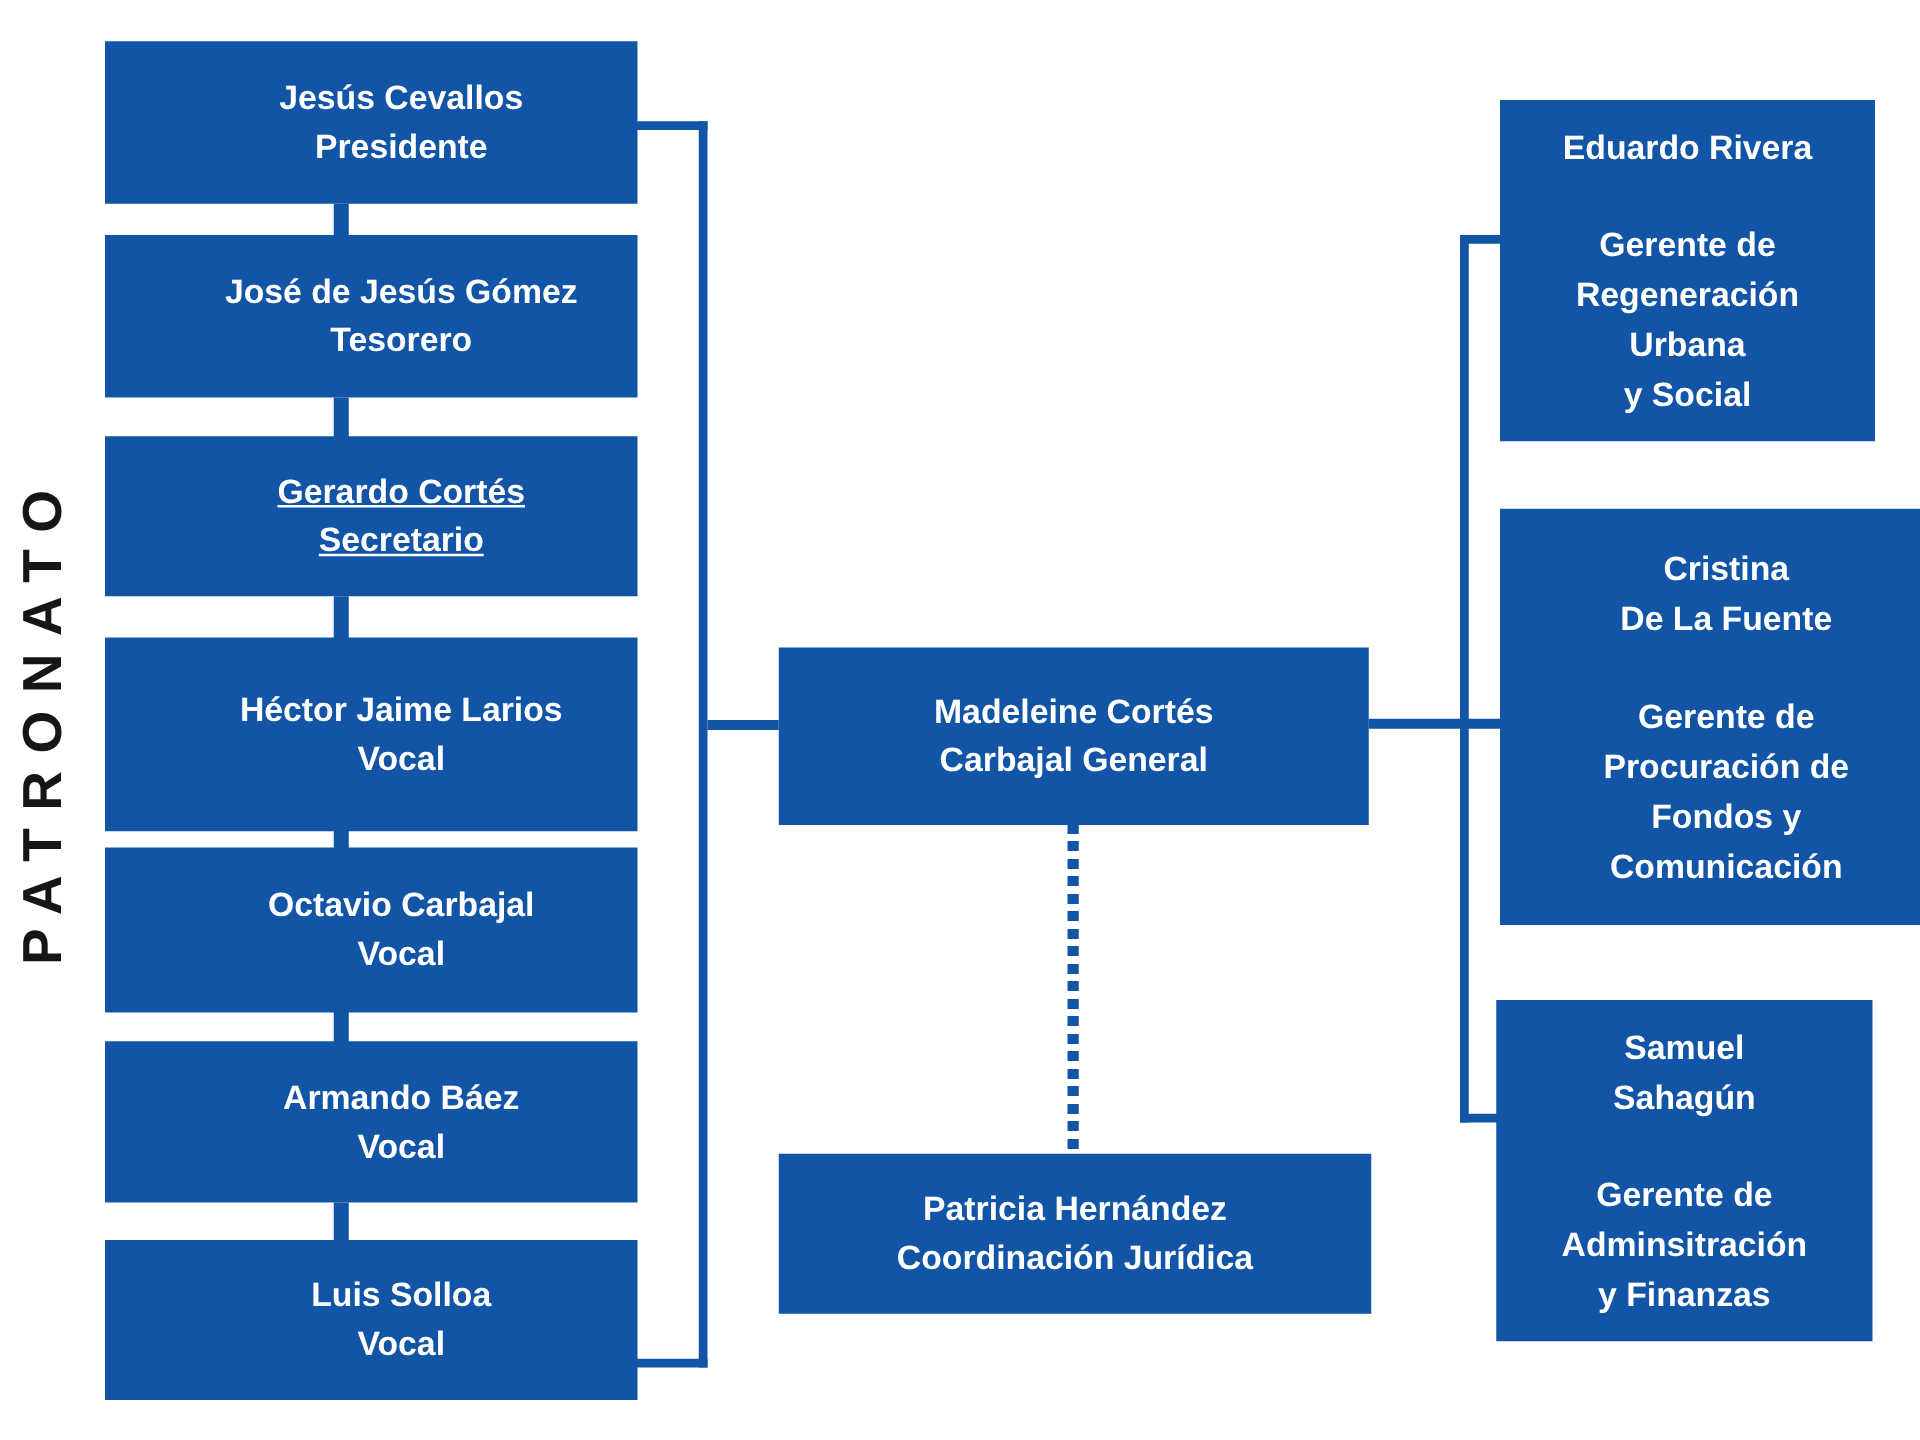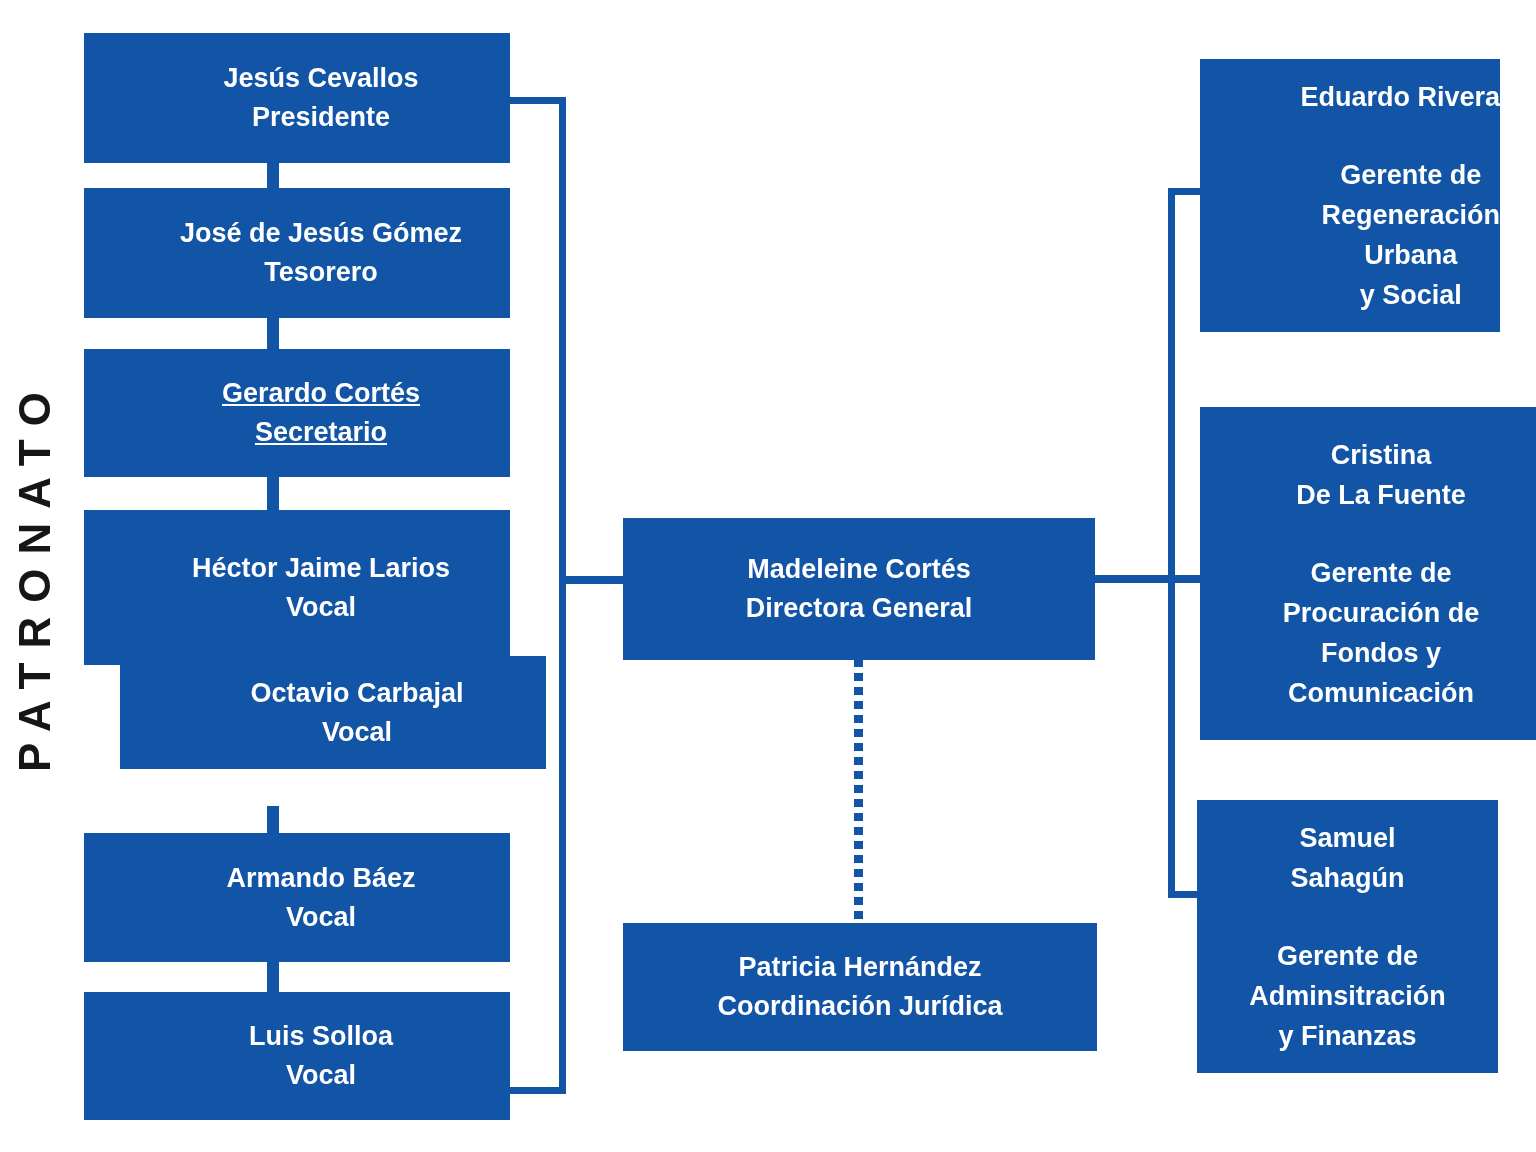--- a/index.html
+++ b/index.html
@@ -49,21 +49,21 @@
     line-height:48px;
     white-space:nowrap;
   }
 
   
   .lbox{left:84px;width:378px;padding-left:48px;}
   #n-presidente{top:33px;height:130px;}
   #n-tesorero{top:188px;height:130px;}
   #n-secretario{top:349px;height:128px;text-decoration:underline;}
   #n-vocal1{top:510px;height:155px;}
-  #n-vocal2{top:656px;height:113px;margin-left:36px;}
+  #n-vocal2{top:678px;height:132px;}
   #n-vocal3{top:833px;height:129px;}
   #n-vocal4{top:992px;height:128px;}
 
   
   .stub{left:267px;width:12px;}
   #st1{top:163px;height:26px;}
   #st2{top:318px;height:32px;}
   #st3{top:477px;height:34px;}
   #st4{top:640px;height:39px;}
   #st5{top:806px;height:28px;}
@@ -80,21 +80,21 @@
   #dot-line{left:854px;top:645px;width:9px;height:275px;}
   #n-juridica{left:623px;top:923px;width:474px;height:128px;}
 
   
   #rc-mid{left:1095px;top:575px;width:105px;height:8px;}
   #rb-vert{left:1168px;top:188px;width:7px;height:710px;}
   #rb-top{left:1168px;top:188px;width:32px;height:7px;}
   #rb-bottom{left:1168px;top:891px;width:32px;height:7px;}
 
   
-  #n-regeneracion{left:1200px;top:59px;width:300px;height:273px;align-items:flex-end;}
+  #n-regeneracion{left:1200px;top:80px;width:300px;height:273px;}
   #n-procuracion{left:1200px;top:407px;width:362px;height:333px;}
   #n-finanzas{left:1197px;top:800px;width:301px;height:273px;}
 </style>
 </head>
 <body>
 
 <div id="canvas">
 
   <div id="patronato-label">PATRONATO</div>
 
@@ -134,21 +134,21 @@
   <div class="line stub" id="st5"></div>
   <div class="line stub" id="st6"></div>
 
   <div class="line" id="lb-top"></div>
   <div class="line" id="lb-vert"></div>
   <div class="line" id="lb-bottom"></div>
   <div class="line" id="lb-mid"></div>
 
   <div class="node" id="n-directora">
     <div class="nm">Madeleine Cortés</div>
-    <div class="rl">Directora General</div>
+    <div class="rl">Carbajal General</div>
   </div>
 
   <div class="dotted" id="dot-line"></div>
 
   <div class="node" id="n-juridica">
     <div class="nm">Patricia Hernández</div>
     <div class="rl">Coordinación Jurídica</div>
   </div>
 
   <div class="line" id="rc-mid"></div>

